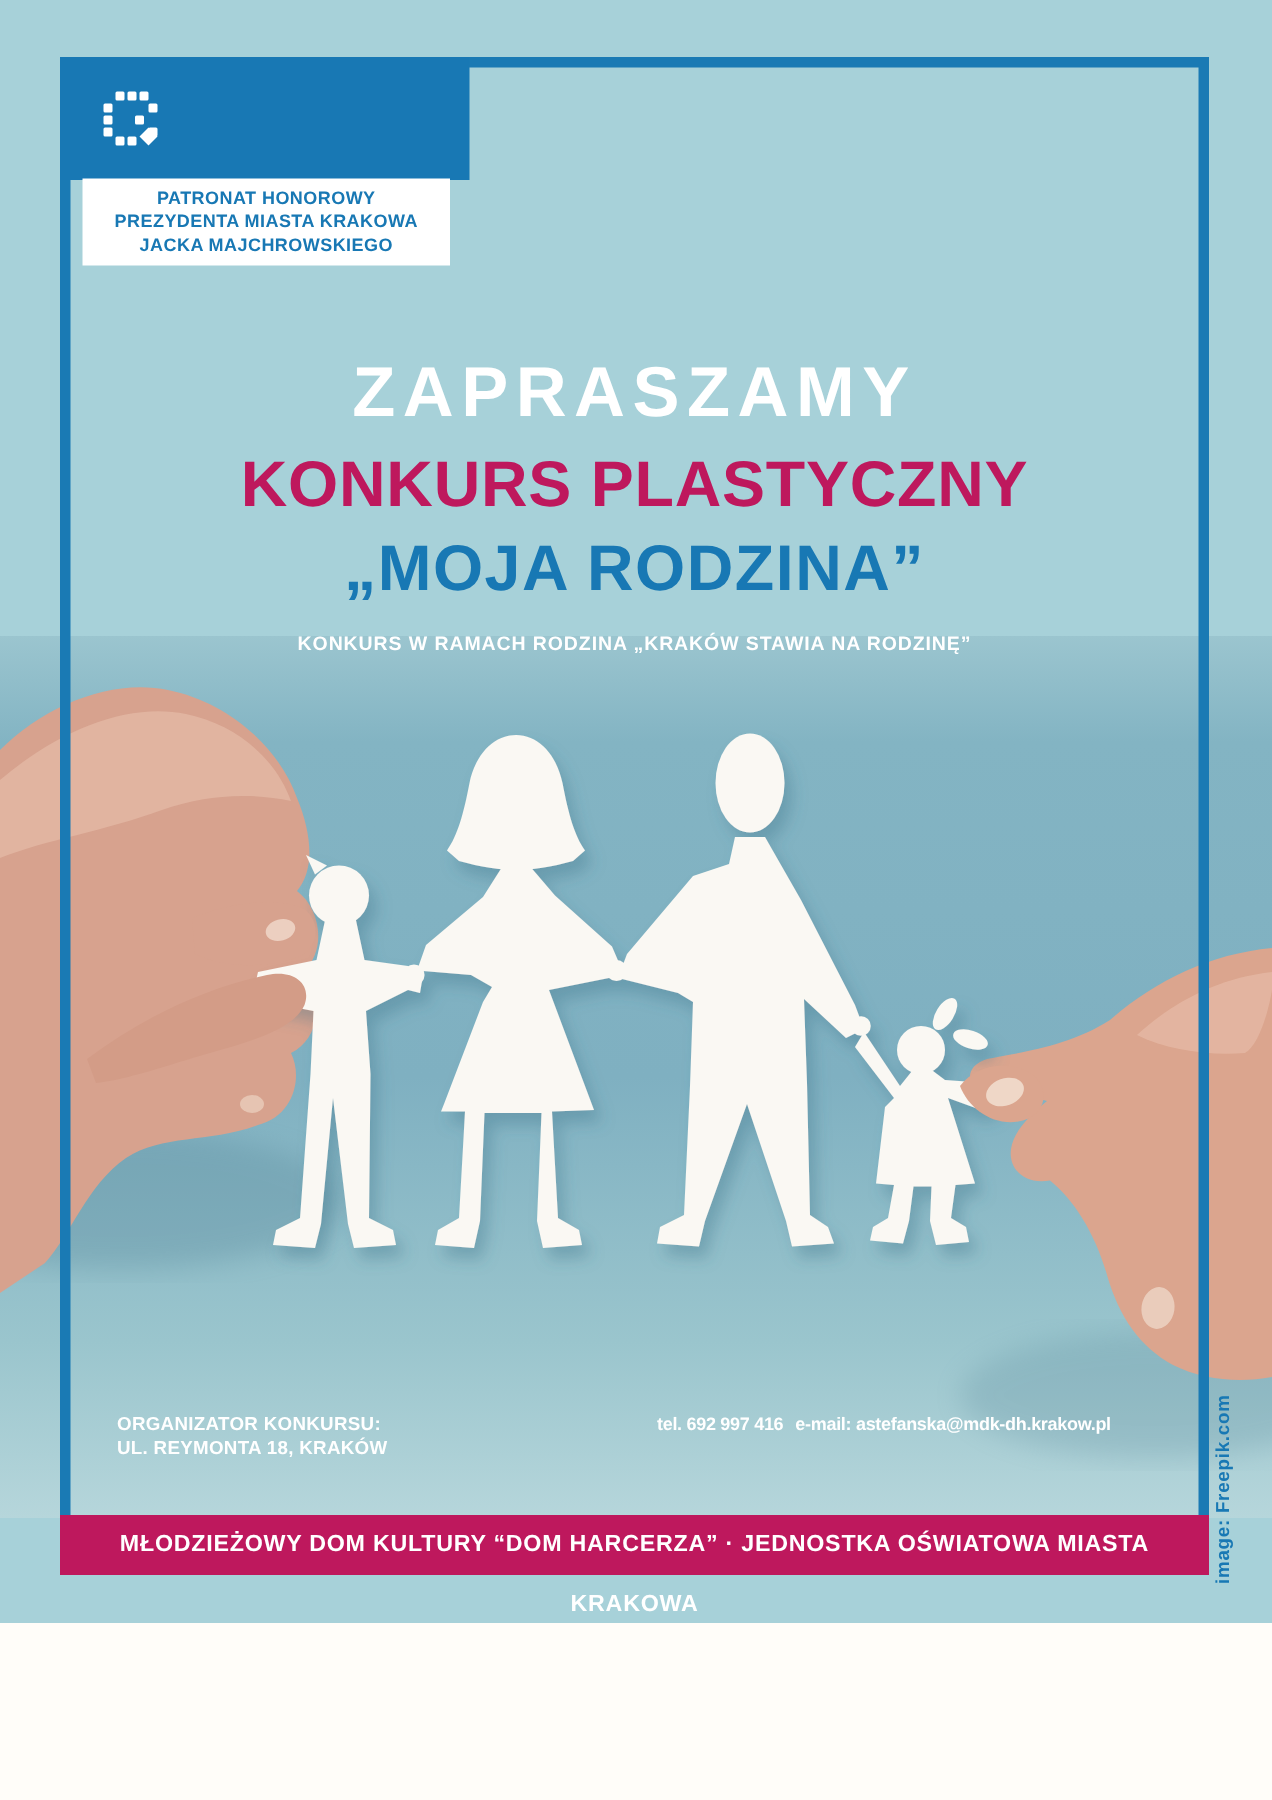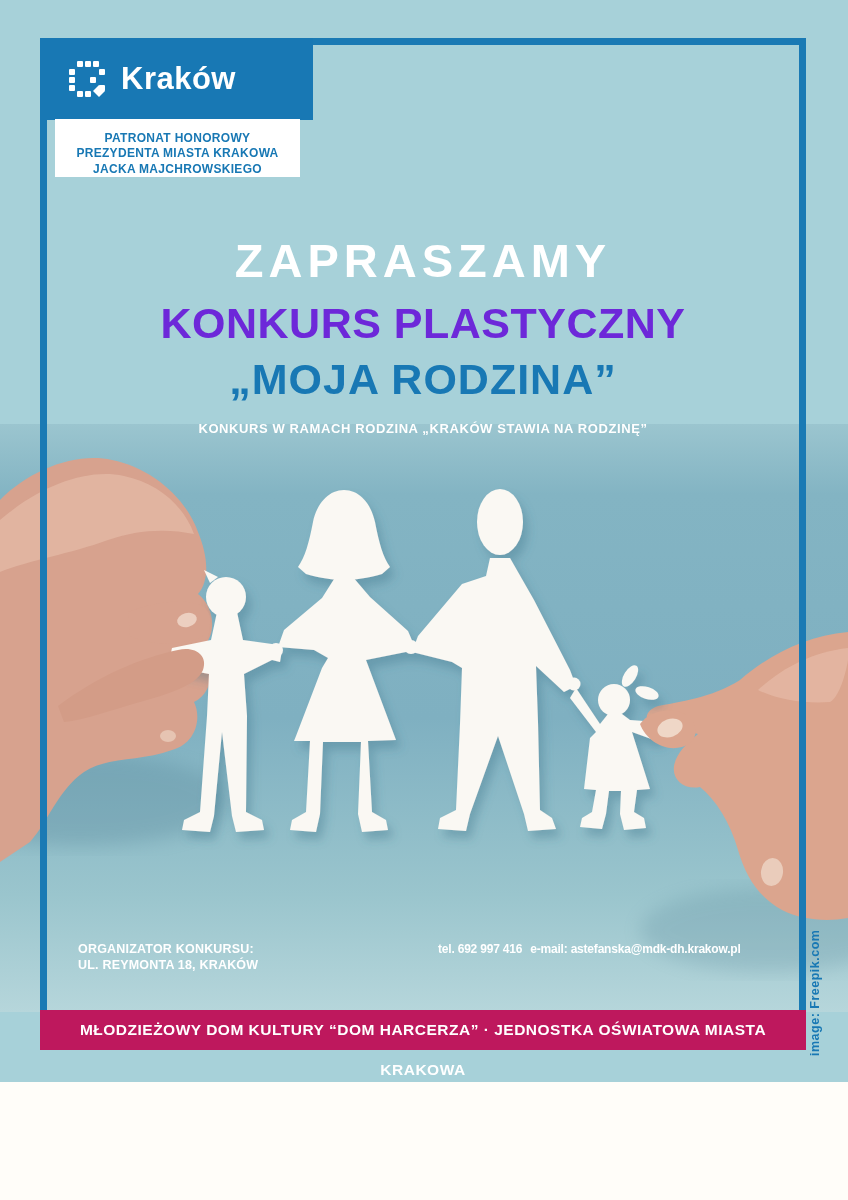--- a/index.html
+++ b/index.html
@@ -8,24 +8,24 @@
   .photo{position:absolute;left:0;top:424px;width:848px;height:588px;}
   .frame{position:absolute;left:40px;top:38px;width:752px;height:998px;border:7px solid #1a7ab4;}
   .footer-bar{position:absolute;left:40px;top:1010px;width:766px;height:40px;background:#be185d;
               color:#fff;font-weight:700;font-size:15.5px;letter-spacing:.5px;text-align:center;line-height:40px;}
   .header-box{position:absolute;left:40px;top:38px;width:273px;height:82px;background:#1878b4;
               display:flex;align-items:center;}
   .header-box .kicon{margin-left:27px;}
   .brand-name{color:#fff;font-size:31px;font-weight:600;margin-left:14px;letter-spacing:.5px;}
   .patronat{position:absolute;left:55px;top:119px;width:245px;height:58px;background:#fff;
             color:#1878b4;font-weight:700;font-size:12px;line-height:15.5px;text-align:center;
-            display:flex;flex-direction:column;justify-content:flex-end;letter-spacing:.3px;}
+            display:flex;flex-direction:column;justify-content:center;letter-spacing:.3px;}
   .titles{position:absolute;left:40px;top:233px;width:766px;text-align:center;}
   .t-invite{color:#fff;font-size:47px;font-weight:700;letter-spacing:5px;}
-  .t-contest{color:#6d28d9;font-size:43px;font-weight:700;letter-spacing:.5px;margin-top:11px;}
+  .t-contest{color:#be185d;font-size:43px;font-weight:700;letter-spacing:.5px;margin-top:11px;}
   .t-name{color:#1878b4;font-size:43px;font-weight:700;letter-spacing:1px;margin-top:7px;}
   .t-campaign{color:#fff;font-size:13px;font-weight:700;letter-spacing:.6px;margin-top:17px;}
   .organizer{position:absolute;left:78px;top:942px;color:#fff;font-weight:700;font-size:12.5px;line-height:15.5px;letter-spacing:.2px;}
   .contact{position:absolute;left:438px;top:942px;color:#fff;font-weight:700;font-size:12px;line-height:15.5px;letter-spacing:-0.2px;}
   .contact .email{margin-left:8px;}
   .credit{position:absolute;left:808px;top:918px;height:138px;color:#1878b4;font-weight:700;font-size:12.5px;
           writing-mode:vertical-rl;transform:rotate(180deg);letter-spacing:.5px;}
   .white-footer{position:absolute;left:0;top:1082px;width:848px;height:118px;background:#fffdf9;}
 </style>
 </head>
@@ -130,21 +130,20 @@
           <rect x="2" y="18" width="6" height="6" rx="1"></rect>
           <rect x="2" y="26" width="6" height="6" rx="1"></rect>
         <rect x="32" y="10" width="6" height="6" rx="1"></rect>
         <rect x="23" y="18" width="6" height="6" rx="1"></rect>
         <rect x="32" y="26" width="6" height="6" rx="1"></rect>
         <rect x="10" y="32" width="6" height="6" rx="1"></rect>
           <rect x="18" y="32" width="6" height="6" rx="1"></rect>
         <polygon points="26,32 32,26 38,32 32,38"></polygon>
       </g>
     </svg>
-    <div class="brand-name">Kraków</div>
   </div>
 
   <div class="patronat">
     <div>PATRONAT HONOROWY</div>
     <div>PREZYDENTA MIASTA KRAKOWA</div>
     <div>JACKA MAJCHROWSKIEGO</div>
   </div>
 
   <div class="titles">
     <div class="t-invite">ZAPRASZAMY</div>

